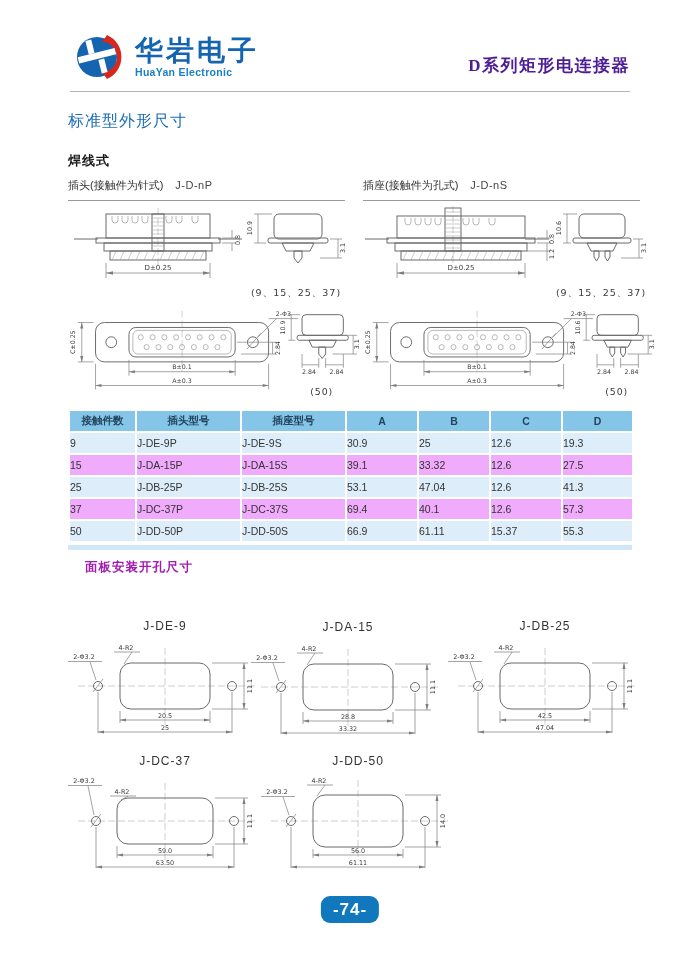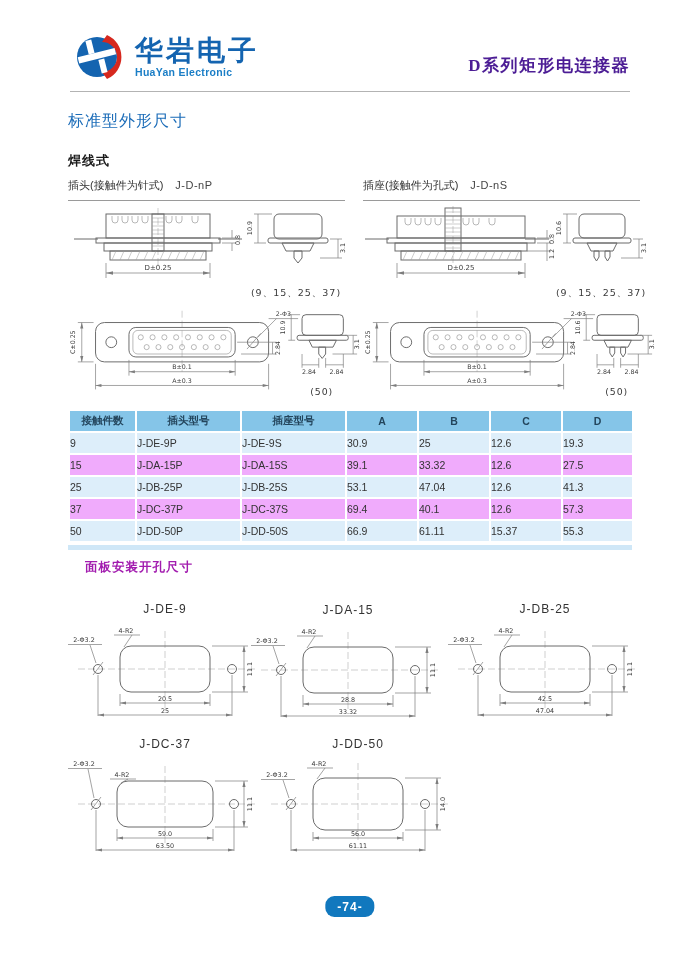--- a/index.html
+++ b/index.html
@@ -37,26 +37,26 @@
   svg text.big { font-size:9.5px; letter-spacing:1px; }
   
   .spec-table { position:absolute; left:68px; top:409px; width:564px; border-collapse:collapse;
     font-size:10.5px; table-layout:fixed; }
   .spec-table th, .spec-table td { border:2px solid #ffffff; height:20px; padding:0; overflow:hidden; }
   .spec-table th { background:#85c5e8; color:#23455c; font-weight:bold; }
   .spec-table tr.r-light td { background:#ddeefa; color:#333; }
   .spec-table tr.r-dark  td { background:#f0abfc; color:#333; }
   .table-strip { position:absolute; left:68px; top:545px; width:564px; height:5px; background:#cfe7f7; }
   
-  .cutout { position:absolute; width:210px; }
+  .cutout { position:absolute; width:210px;margin-top:17px; }
   .cutout h3 { margin:0 0 2px 0; width:206px; text-align:center; font-size:12px; font-weight:normal;
     color:#333; letter-spacing:1px; }
   
   .page-badge { position:absolute; left:50%; top:896px; transform:translateX(-50%);
-    background:#1178be; color:#fff; font-size:12px; font-weight:bold;
+    background:#1178be; color:#fff; font-size:17px; font-weight:bold;
     padding:4px 12px 3px 12px; border-radius:9px; letter-spacing:1px; }
 </style>
 </head>
 <body>
 
 <div class="page">
 
   <div class="logo-block">
     <svg width="52" height="50" viewBox="0 0 52 50">
       <circle cx="23" cy="25" r="20" fill="#1464b0"></circle>

